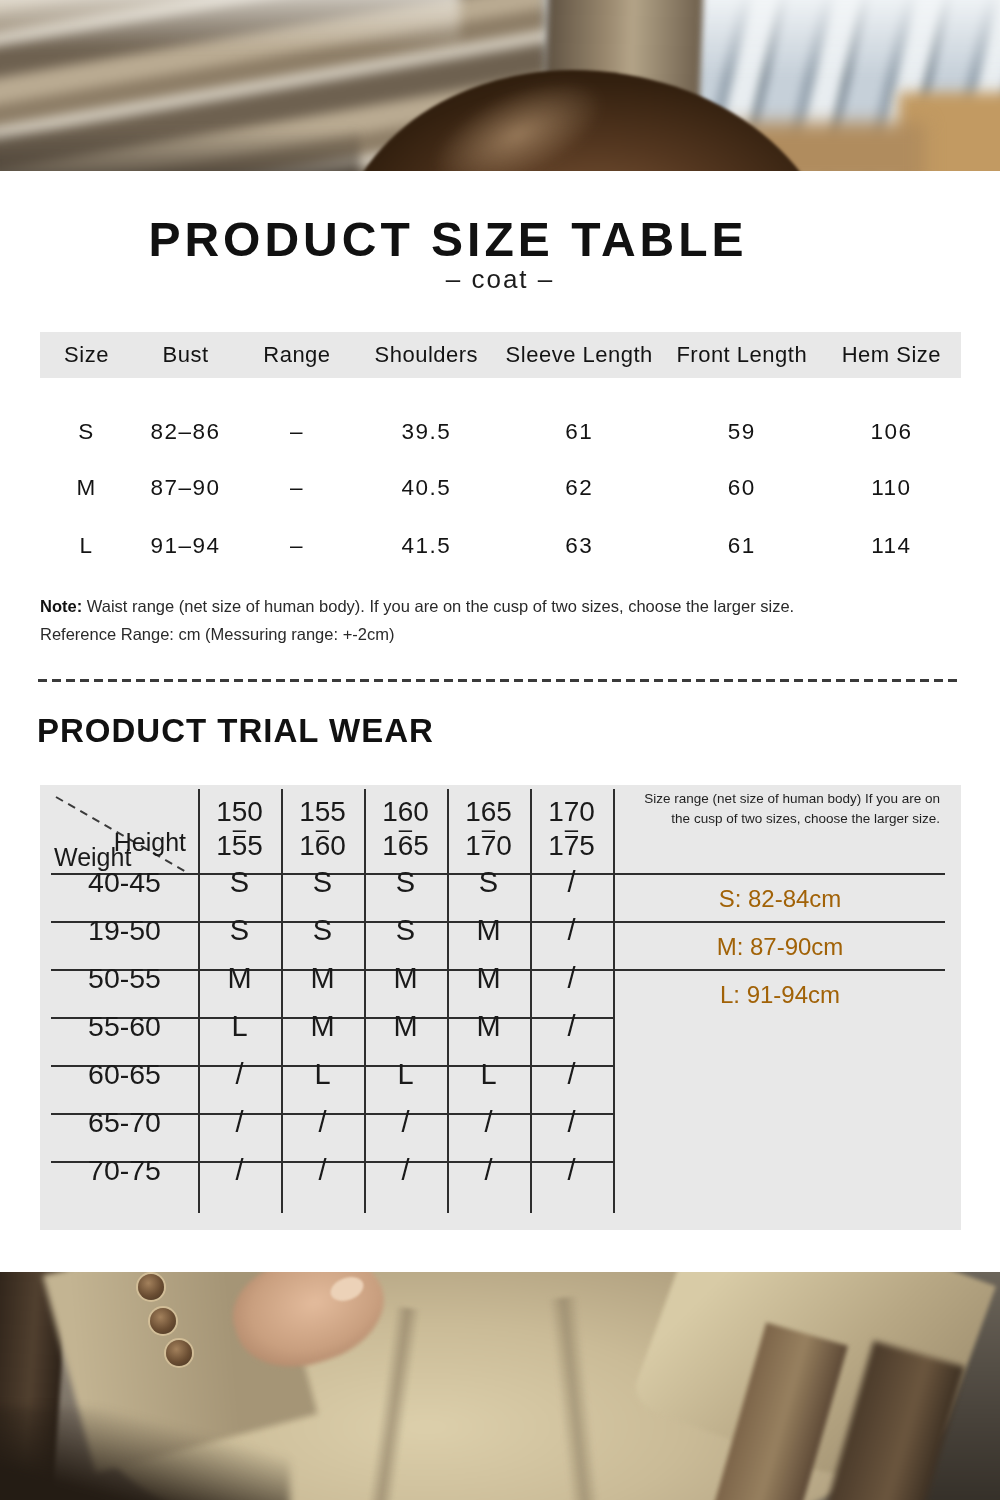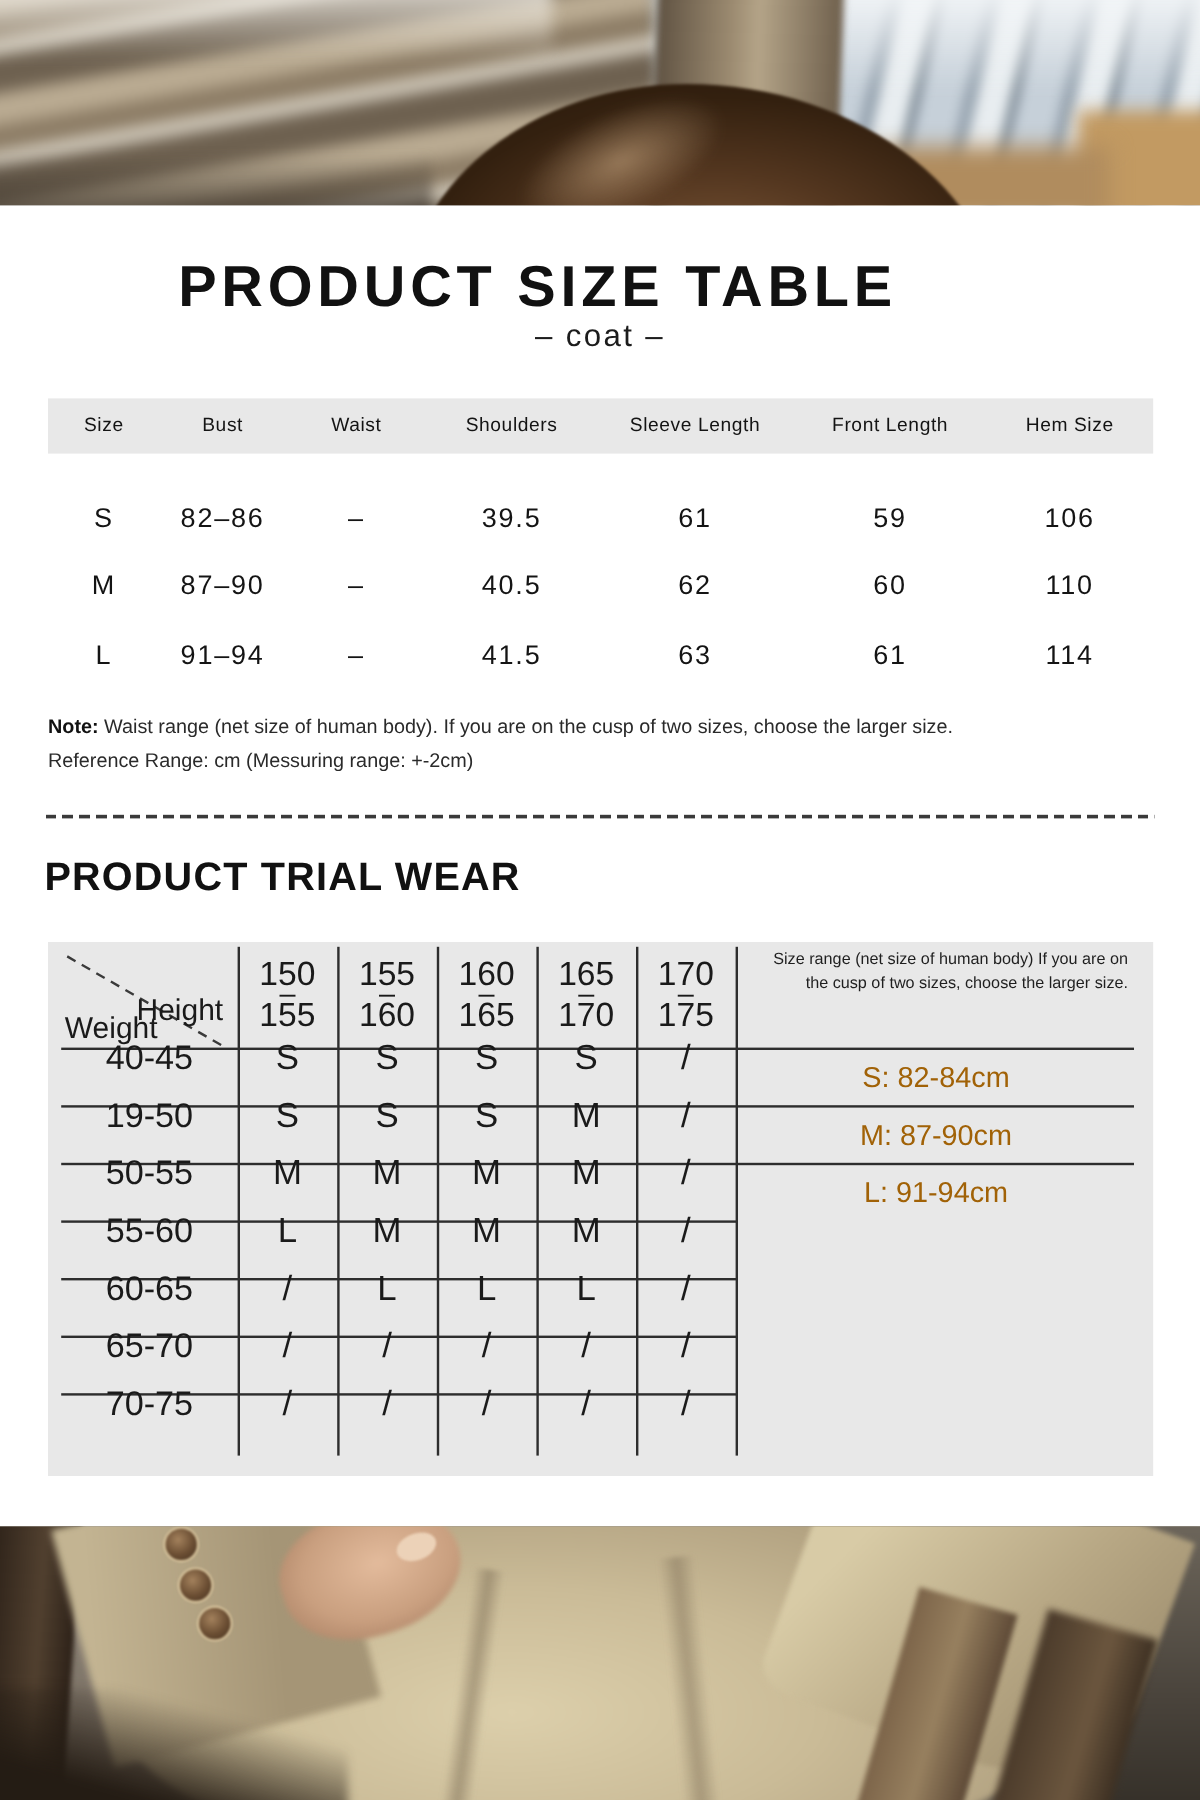--- a/index.html
+++ b/index.html
@@ -72,21 +72,21 @@
          font-size:48px;font-weight:bold;letter-spacing:4px;color:#111;margin-left:44px;}
   .subtitle{position:absolute;left:0;top:264px;width:1000px;text-align:center;
          font-size:26px;letter-spacing:2px;color:#1c1c1c;}
   .trial-title{position:absolute;left:37px;top:712px;font-size:33px;font-weight:bold;
          letter-spacing:1px;color:#111;}
 
   
   .st-grid{display:grid;grid-template-columns:10.1% 11.4% 12.8% 15.3% 17.9% 17.4% 15.1%;
            align-items:center;text-align:center;}
   .st-head{position:absolute;left:40px;top:332px;width:921px;height:46px;background:#e8e8e8;
-           font-size:16px;letter-spacing:.5px;color:#141414;}
+           font-size:22px;letter-spacing:.5px;color:#141414;}
   .st-row{position:absolute;left:40px;width:921px;height:44px;font-size:22.5px;
           letter-spacing:1.5px;color:#141414;}
 
   
   .notes{position:absolute;left:40px;top:592px;width:880px;font-size:16.5px;
          line-height:28px;color:#2a2a2a;}
   .notes b{color:#111;}
 
   
   .dash-divider{position:absolute;left:38px;top:679px;width:924px;height:3px;
@@ -134,21 +134,21 @@
     <div class="pt-hair"></div>
     <div class="pt-shine"></div>
   </div>
 
   <div class="title">PRODUCT SIZE TABLE</div>
   <div class="subtitle">– coat –</div>
 
   <div class="st-head st-grid">
     <span>Size</span>
     <span>Bust</span>
-    <span>Waist</span>
+    <span>Range</span>
     <span>Shoulders</span>
     <span>Sleeve Length</span>
     <span>Front Length</span>
     <span>Hem Size</span>
   </div>
 
   <div class="st-row st-grid" style="top:410px">
     <span>S</span>
     <span>82–86</span>
     <span>–</span>

